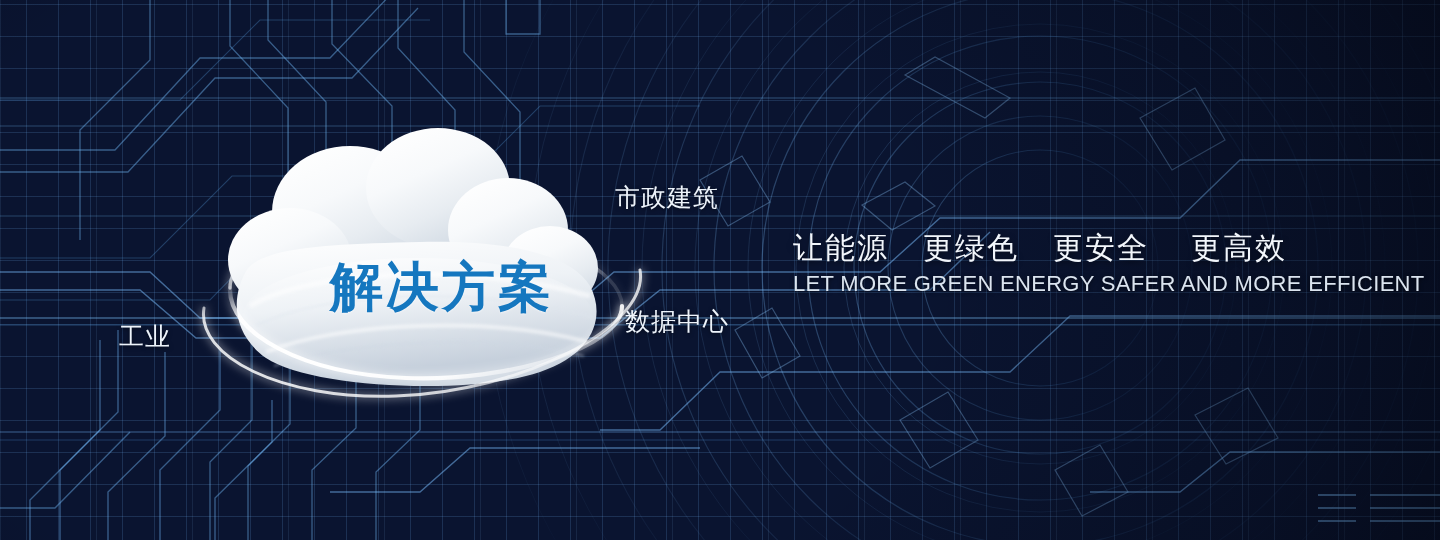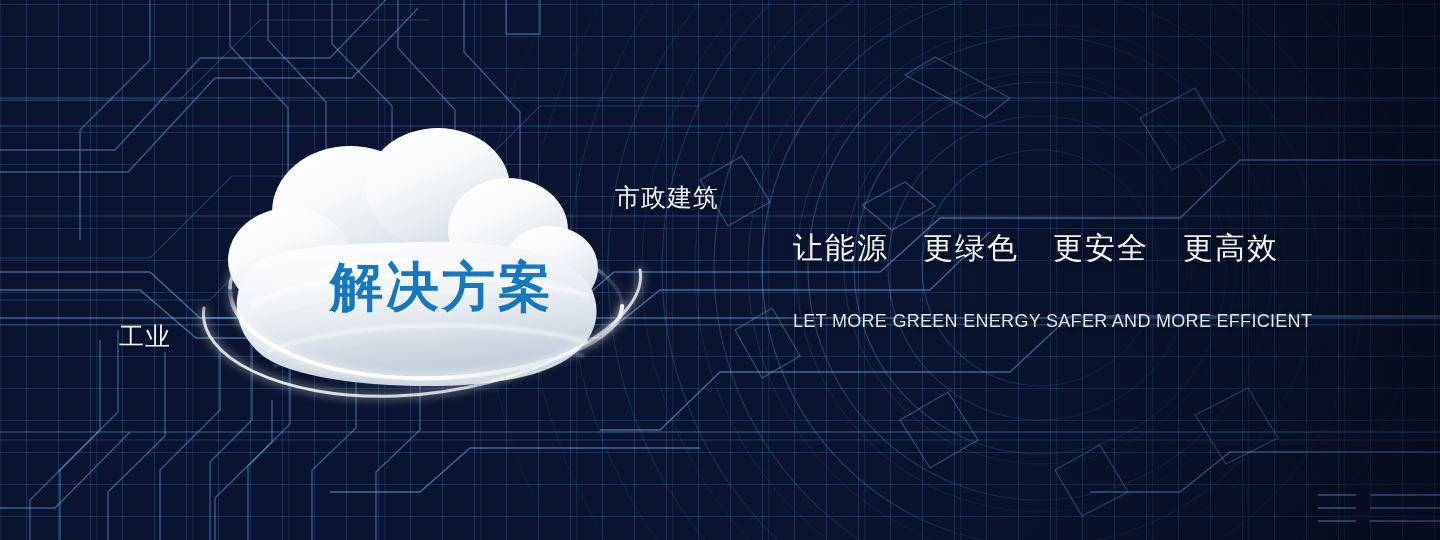--- a/index.html
+++ b/index.html
@@ -76,31 +76,30 @@
   #slogan-cn{
     position:absolute;
     left:793px;top:228px;
     font-size:30px;
     color:#f2f6fb;
     letter-spacing:2px;
     white-space:nowrap;
     text-shadow:0 2px 6px rgba(0,0,0,.6);
   }
   #slogan-cn span{margin-right:34px;font-family:Liberation Mono, monospace;}
-  #slogan-cn span:last-child{margin-right:0;}
+  #slogan-cn span:last-child{margin-right:0;margin-left:8px;}
 
   #slogan-en{
     position:absolute;
     left:793px;top:271px;
-    font-size:18px;
+    font-size:22px;
     color:#dbe4ef;
     letter-spacing:.3px;
     white-space:nowrap;
     text-shadow:0 1px 4px rgba(0,0,0,.6);
-    margin-top:40px;
   }
 </style>
 </head>
 <body>
 
 <div id="banner">
 
   <div class="bg-layer" id="bg-base"></div>
 
   <div class="bg-layer" id="bg-grid"></div>
@@ -276,19 +275,20 @@
         <path d="M452,186 C452,228 338,262 236,258 C134,254 58,214 60,168" fill="none" stroke="url(#ringGrad)" stroke-width="4.2" stroke-linecap="round"></path>
         <path d="M470,150 C480,206 352,272 226,276 C110,280 26,236 34,188" fill="none" stroke="url(#ringGrad)" stroke-width="3" stroke-linecap="round" opacity=".85"></path>
       </g>
     </svg>
   </div>
 
   <div id="solution-title">解决方案</div>
 
   <div class="cn-label" style="left:119px;top:320px;font-family:Liberation Serif, serif;">工业</div>
   <div class="cn-label" style="left:567px;top:181px;margin-left:48px;">市政建筑</div>
+  <div class="cn-label" style="left:625px;top:305px;">数据中心</div>
 
   <div id="slogan-cn">
     <span>让能源</span><span>更绿色</span><span>更安全</span><span>更高效</span>
   </div>
   <div id="slogan-en">LET MORE GREEN ENERGY SAFER AND MORE EFFICIENT</div>
 
 </div>
 
 </body></html>

